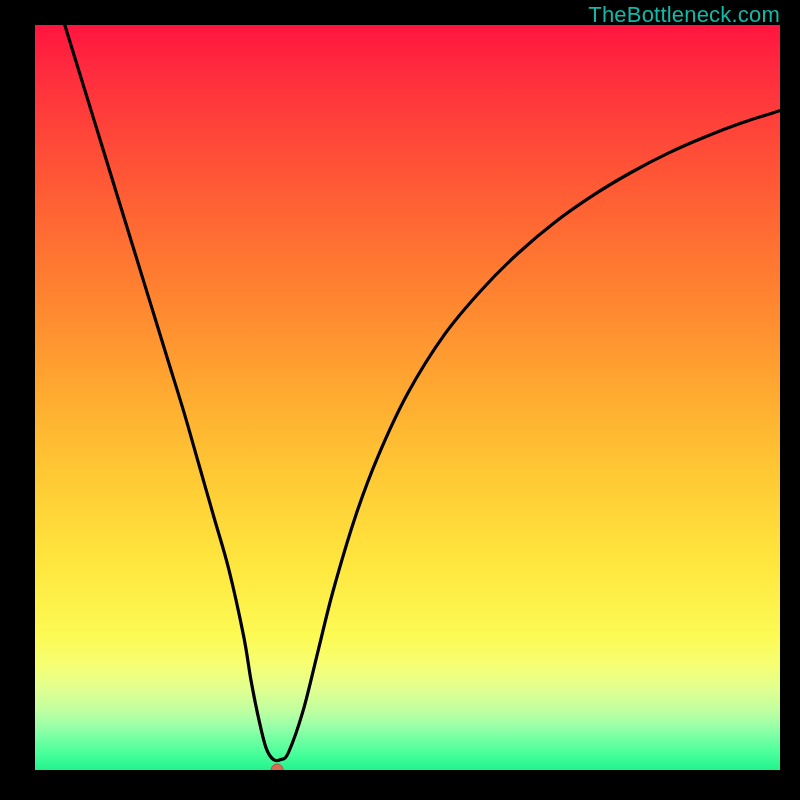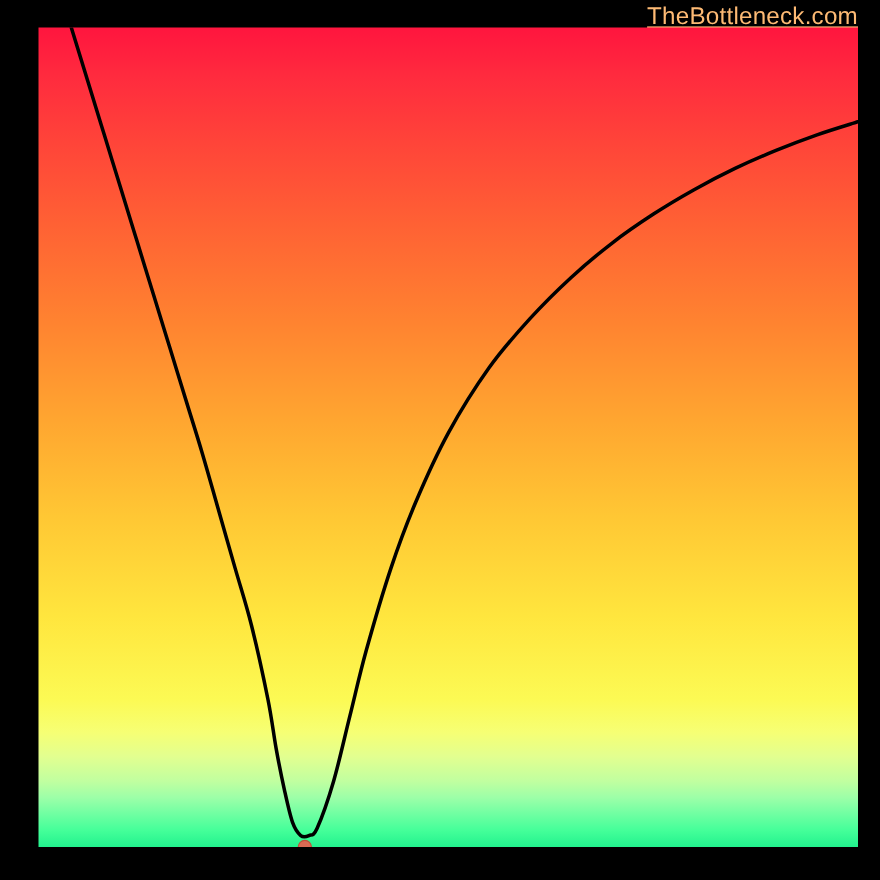--- a/index.html
+++ b/index.html
@@ -41,26 +41,25 @@
       #9cffa8 94%,
       #6fffa2 96%,
       #44ff99 98%,
       #22f28e 100%
     );
   }
   .watermark {
     position: absolute;
     top: 2px;
     right: 20px;
-    color: #fdba74;
+    color: #14b8a6;
     font-size: 22px;
     font-weight: 500;
     letter-spacing: 0.2px;
     font-family: Arial, Helvetica, sans-serif;
-    text-decoration: underline;
   }
   svg.curve {
     position: absolute;
     left: 0;
     top: 0;
     width: 745px;
     height: 745px;
   }
   .curve path {
     fill: none;

